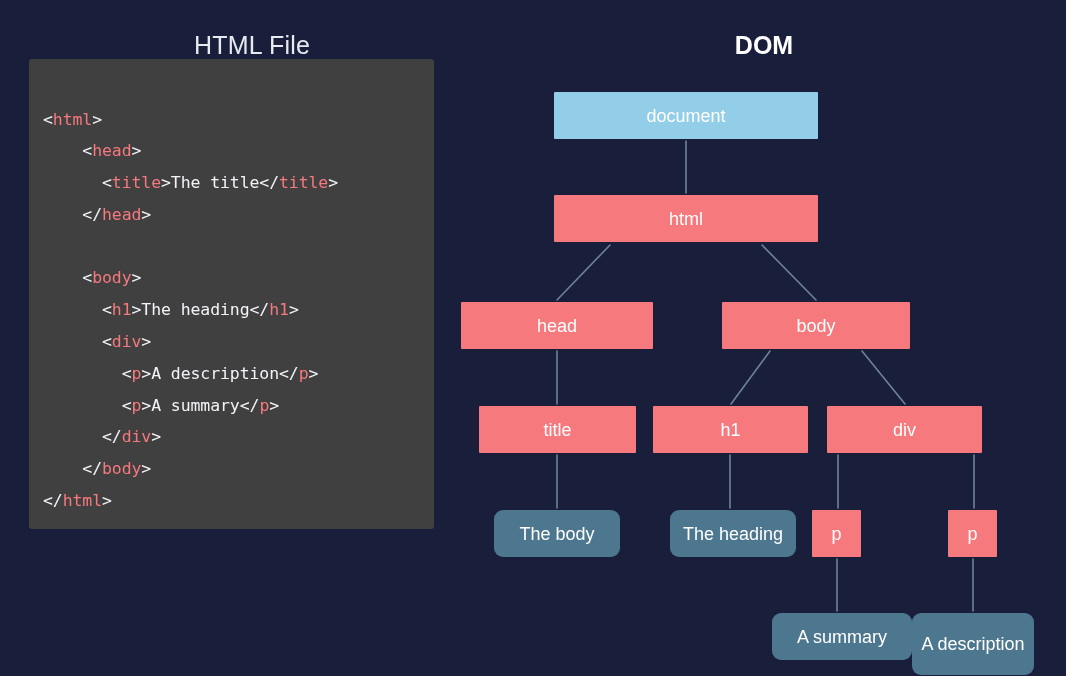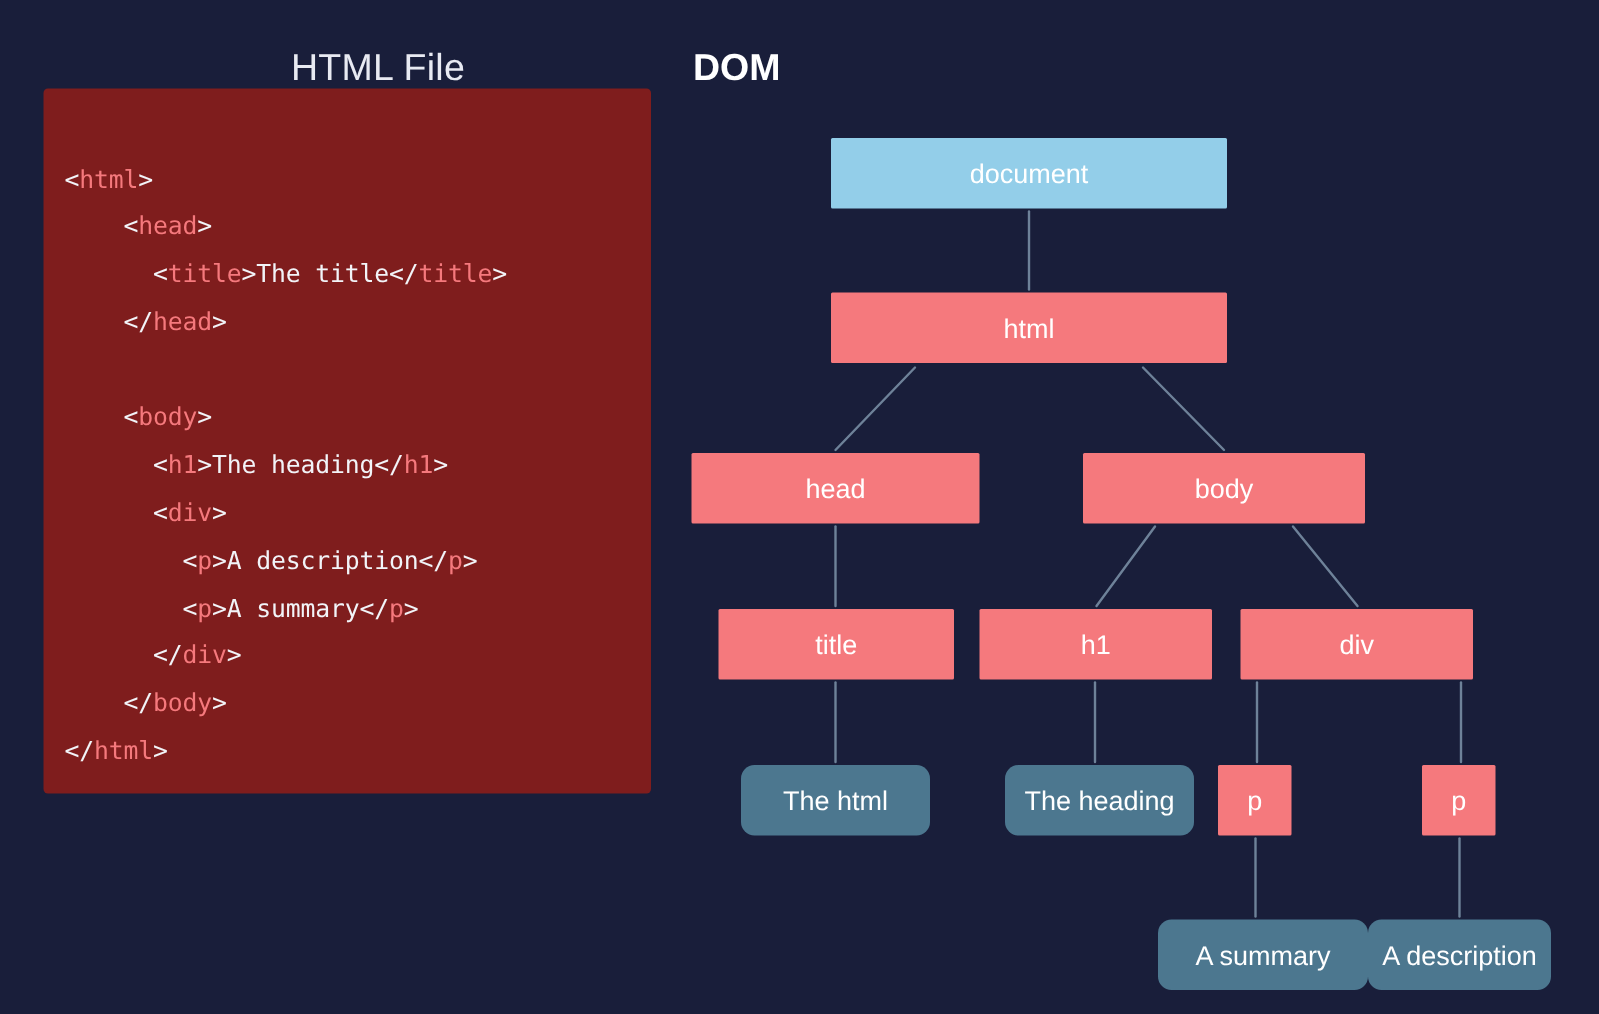--- a/index.html
+++ b/index.html
@@ -29,21 +29,21 @@
     font-size: 25px;
     font-weight: 400;
     color: #e8eaf2;
     letter-spacing: .2px;
     margin-left: 21px;
   }
   #code-card {
     position: absolute;
     left: 29px; top: 59px;
     width: 405px; height: 470px;
-    background: #7f1d1d;
+    background: #404040;
     border-radius: 3px;
   }
   #code-block {
     position: absolute;
     left: 14px; top: 28px;
     font-family: "DejaVu Sans Mono", "Liberation Mono", monospace;
     font-size: 16.5px;
     line-height: 31.8px;
     white-space: pre;
     color: #f2f4f8;
@@ -55,21 +55,21 @@
   
   #dom-panel {
     position: absolute;
     left: 462px; top: 0;
     width: 604px; height: 676px;
   }
   #dom-title {
     position: absolute;
     left: 0; top: 10px;
     width: 604px;
-    text-align: left;
+    text-align: center;
     font-size: 25px;
     color: #ffffff;
   }
   #dom-subtitle {
     position: absolute;
     left: 0; top: 48px;
     width: 604px;
     text-align: center;
     font-size: 18px;
     color: #8e9cb5;
@@ -103,21 +103,21 @@
   #node-head     { left: 461px; top: 302px; width: 192px; height: 47px; }
   #node-body     { left: 722px; top: 302px; width: 188px; height: 47px; }
   #node-title    { left: 479px; top: 406px; width: 157px; height: 47px; }
   #node-h1       { left: 653px; top: 406px; width: 155px; height: 47px; }
   #node-div      { left: 827px; top: 406px; width: 155px; height: 47px; }
   #node-text-title   { left: 494px; top: 510px; width: 126px; height: 47px; }
   #node-text-heading { left: 670px; top: 510px; width: 126px; height: 47px; }
   #node-p-1      { left: 812px; top: 510px; width:  49px; height: 47px; }
   #node-p-2      { left: 948px; top: 510px; width:  49px; height: 47px; }
   #node-text-summary     { left: 772px; top: 613px; width: 140px; height: 47px; }
-  #node-text-description { left: 912px; top: 613px; width: 122px; height: 47px; }
+  #node-text-description { left: 912px; top: 613px; width: 122px; height: 62px; }
 </style>
 </head>
 <body>
 
 <svg id="tree-lines" viewBox="0 0 1066 676" width="1066" height="676">
   <g stroke="#6E8299" stroke-width="1.6" fill="none" stroke-linecap="round">
 
     <line x1="686" y1="141" x2="686" y2="193"></line>
 
     <line x1="610" y1="245" x2="557" y2="300"></line>
@@ -175,21 +175,21 @@
 <div class="node element" id="node-head">head</div>
 
 <div class="node element" id="node-body">body</div>
 
 <div class="node element" id="node-title">title</div>
 
 <div class="node element" id="node-h1">h1</div>
 
 <div class="node element" id="node-div">div</div>
 
-<div class="node text-node" id="node-text-title">The html</div>
+<div class="node text-node" id="node-text-title">The body</div>
 
 <div class="node text-node" id="node-text-heading">The heading</div>
 
 <div class="node element" id="node-p-1">p</div>
 
 <div class="node element" id="node-p-2">p</div>
 
 <div class="node text-node" id="node-text-summary">A summary</div>
 
 <div class="node text-node" id="node-text-description">A description</div>

